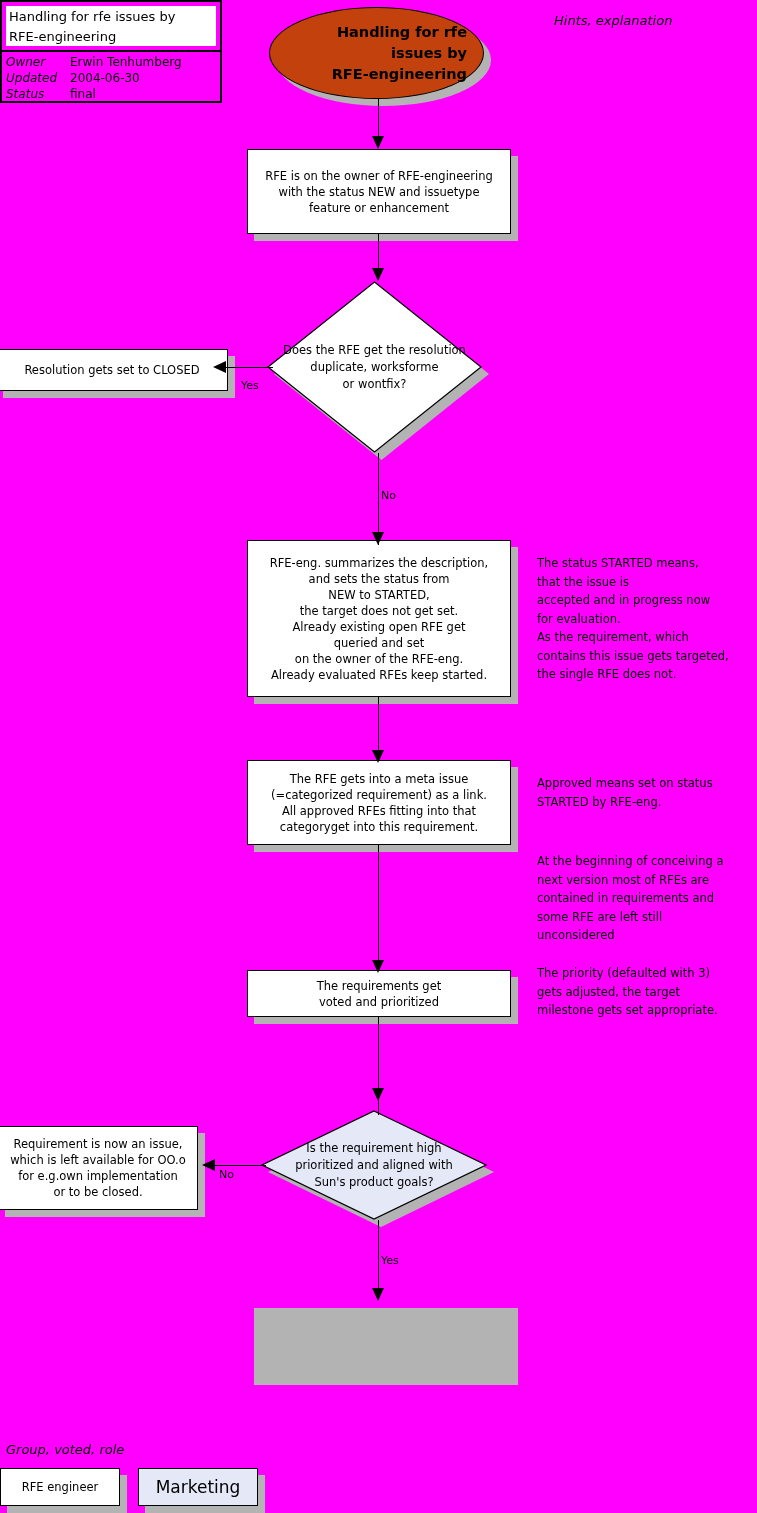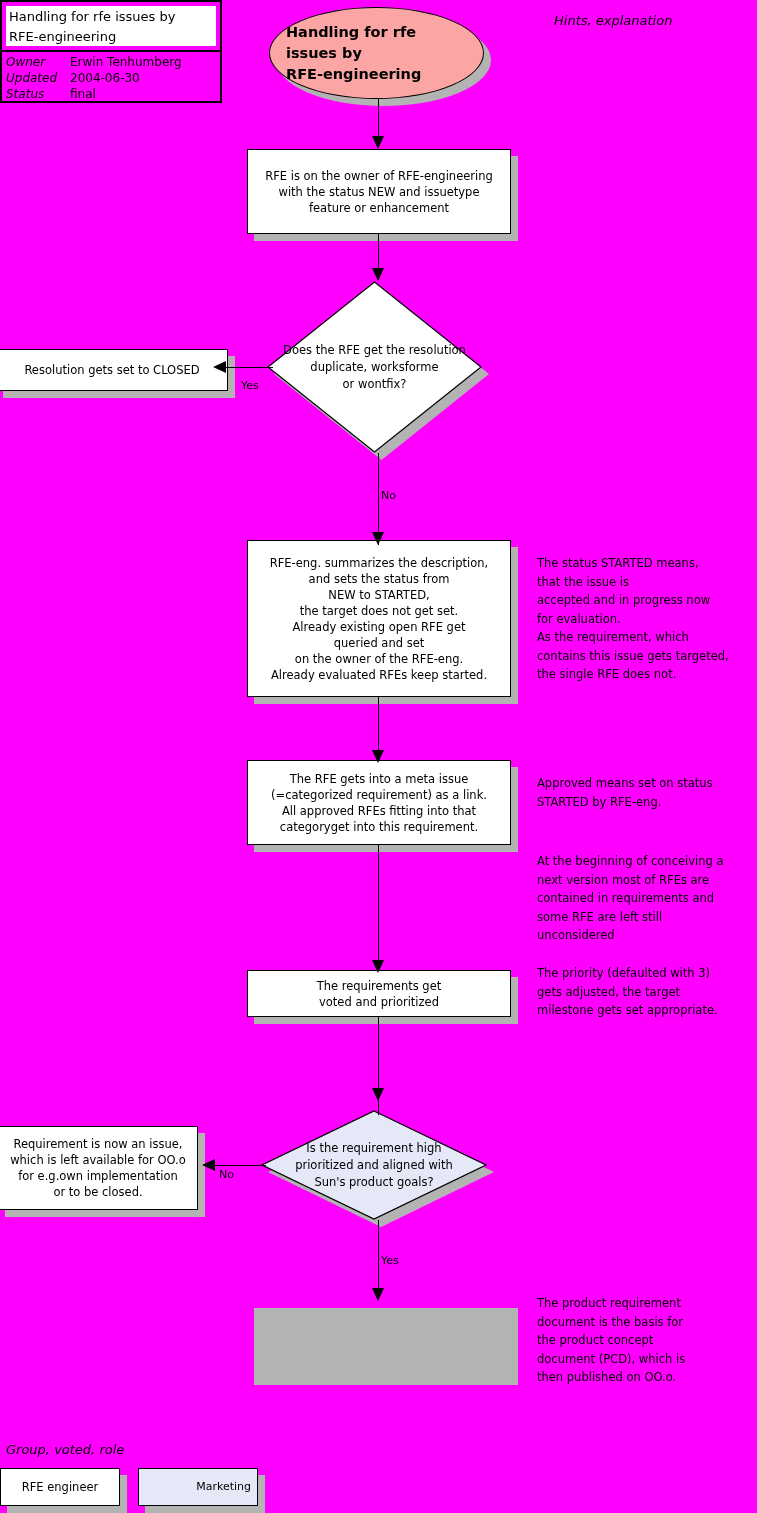--- a/index.html
+++ b/index.html
@@ -26,25 +26,25 @@
     color:#000;
   }
   .box.lav{background:#e5e8f6;}
   .box span{display:block;width:100%;padding:0 6px;box-sizing:border-box;}
 
   
   .oval{
     position:absolute;
     box-sizing:border-box;
     border:1px solid #000;
-    background:#fca5a5;
+    background:#c2410c;
     border-radius:50%;
     z-index:2;
     display:flex;align-items:center;justify-content:center;
-    text-align:left;
+    text-align:right;
     font-size:14.5px;
     line-height:21px;
     color:#000;
     font-weight:bold;
   }
   .oval-shadow{
     position:absolute;background:#b3b3b3;border-radius:50%;z-index:1;
   }
 
   
@@ -234,27 +234,26 @@
   <div class="box" style="left:-2px;top:1126px;width:200px;height:84px;">
     <span>Requirement is now an issue,<br>which is left available for OO.o<br>for e.g.own implementation<br>or to be closed.</span>
   </div>
 
   <div class="vline" style="left:378px;top:1220px;height:80px;"></div>
   <div class="arrow-down" style="left:372px;top:1288px;"></div>
   <div class="elabel" style="left:381px;top:1254px;">Yes</div>
 
   <div class="shadow" style="left:254px;top:1308px;width:264px;height:77px;"></div>
 
-  <div class="ftext hint" style="left:537px;top:1294px;width:218px;">The product requirement<br>document is the basis for<br>the product concept<br>document (PCD), which is<br>then published on OO.o.</div>
 
   <div class="ftext ital-head" style="left:6px;top:1442px;">Group, voted, role</div>
 
   <div class="shadow" style="left:7px;top:1475px;width:120px;height:38px;"></div>
   <div class="box" style="left:0px;top:1468px;width:120px;height:38px;font-size:11.5px;">
     <span>RFE engineer</span>
   </div>
 
   <div class="shadow" style="left:145px;top:1475px;width:120px;height:38px;"></div>
-  <div class="box lav" style="left:138px;top:1468px;width:120px;height:38px;font-size:11px;text-align:right;">
+  <div class="box lav" style="left:138px;top:1468px;width:120px;height:38px;font-size:17px;">
     <span>Marketing</span>
   </div>
 
 </div>
 
 </body></html>

